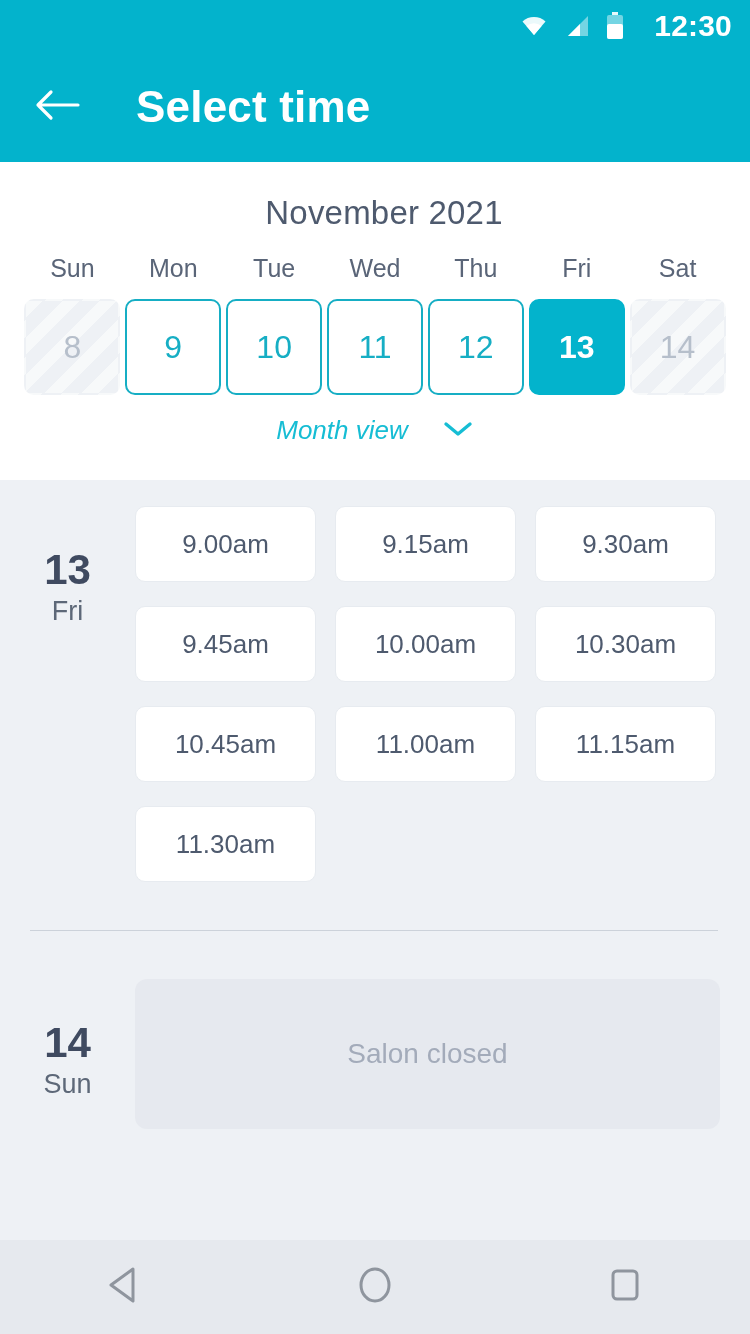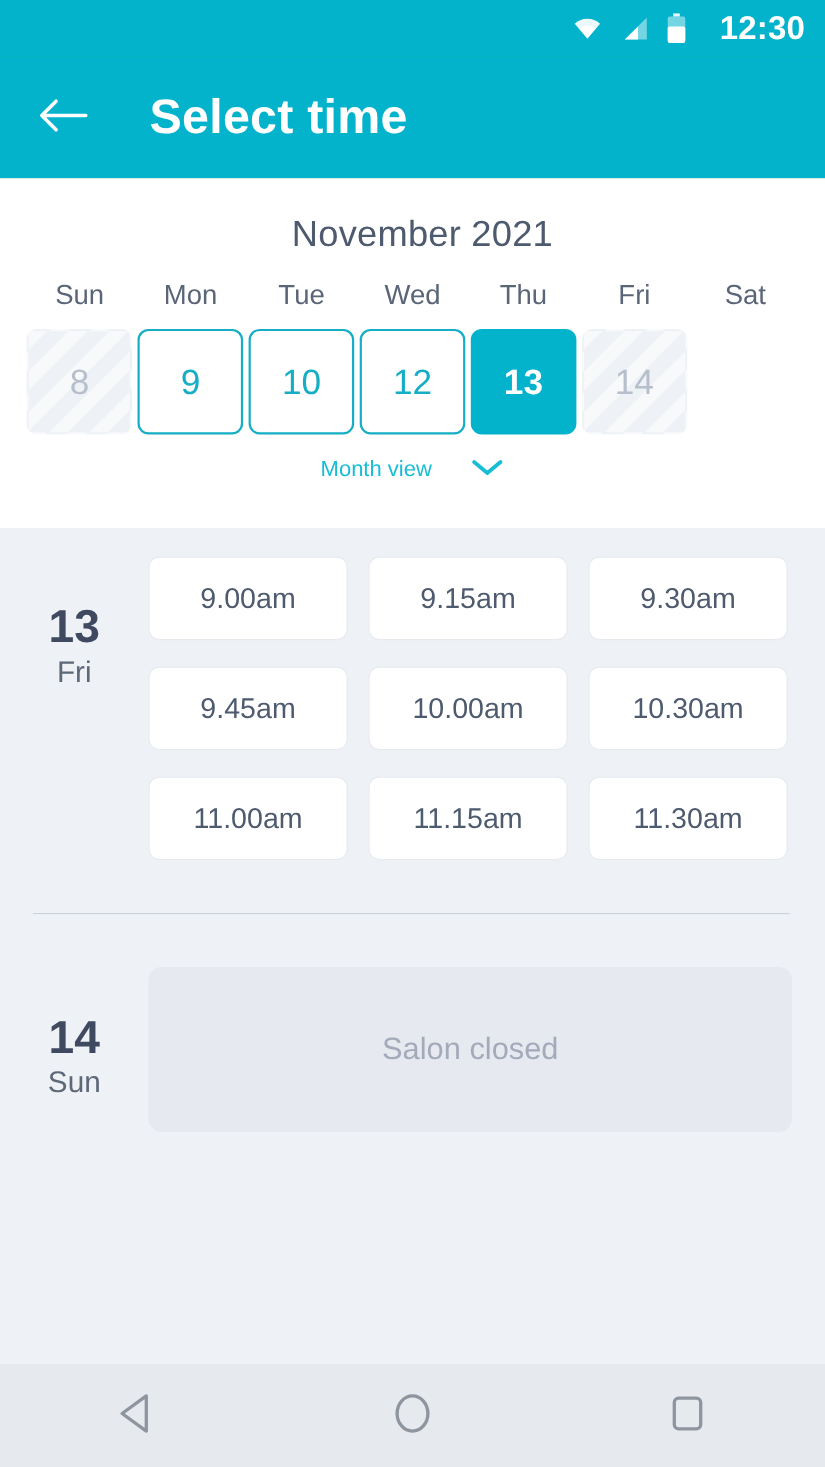--- a/index.html
+++ b/index.html
@@ -137,21 +137,22 @@
   .month-view-row {
     display: flex;
     align-items: center;
     justify-content: center;
     margin-top: 20px;
     gap: 34px;
     cursor: pointer;
   }
   .month-view-label {
     color: #16bdd4;
-    font-size: 20px;
+    font-size: 26px;
+    font-style: italic;
   }
 
   
   .slots-area {
     position: absolute;
     top: 480px; left: 0;
     width: 750px;
     height: 760px;
     background: #eef1f5;
     overflow: hidden;
@@ -297,20 +298,23 @@
       <div class="day-cell-wrap">
         <div class="day-cell disabled">8</div>
       </div>
       <div class="day-cell-wrap">
         <div class="day-cell available">9</div>
       </div>
       <div class="day-cell-wrap">
         <div class="day-cell available">10</div>
       </div>
       <div class="day-cell-wrap">
+        <div class="day-cell available">11</div>
+      </div>
+      <div class="day-cell-wrap">
         <div class="day-cell available">12</div>
       </div>
       <div class="day-cell-wrap">
         <div class="day-cell selected">13</div>
       </div>
       <div class="day-cell-wrap">
         <div class="day-cell disabled">14</div>
       </div>
     </div>
 
@@ -331,20 +335,21 @@
         <div class="day-label-num">13</div>
         <div class="day-label-dow">Fri</div>
       </div>
       <div class="slots-grid">
         <div class="slot">9.00am</div>
         <div class="slot">9.15am</div>
         <div class="slot">9.30am</div>
         <div class="slot">9.45am</div>
         <div class="slot">10.00am</div>
         <div class="slot">10.30am</div>
+        <div class="slot">10.45am</div>
         <div class="slot">11.00am</div>
         <div class="slot">11.15am</div>
         <div class="slot">11.30am</div>
       </div>
     </div>
 
     <div class="divider"></div>
 
     <div class="closed-group">
       <div class="day-label">

